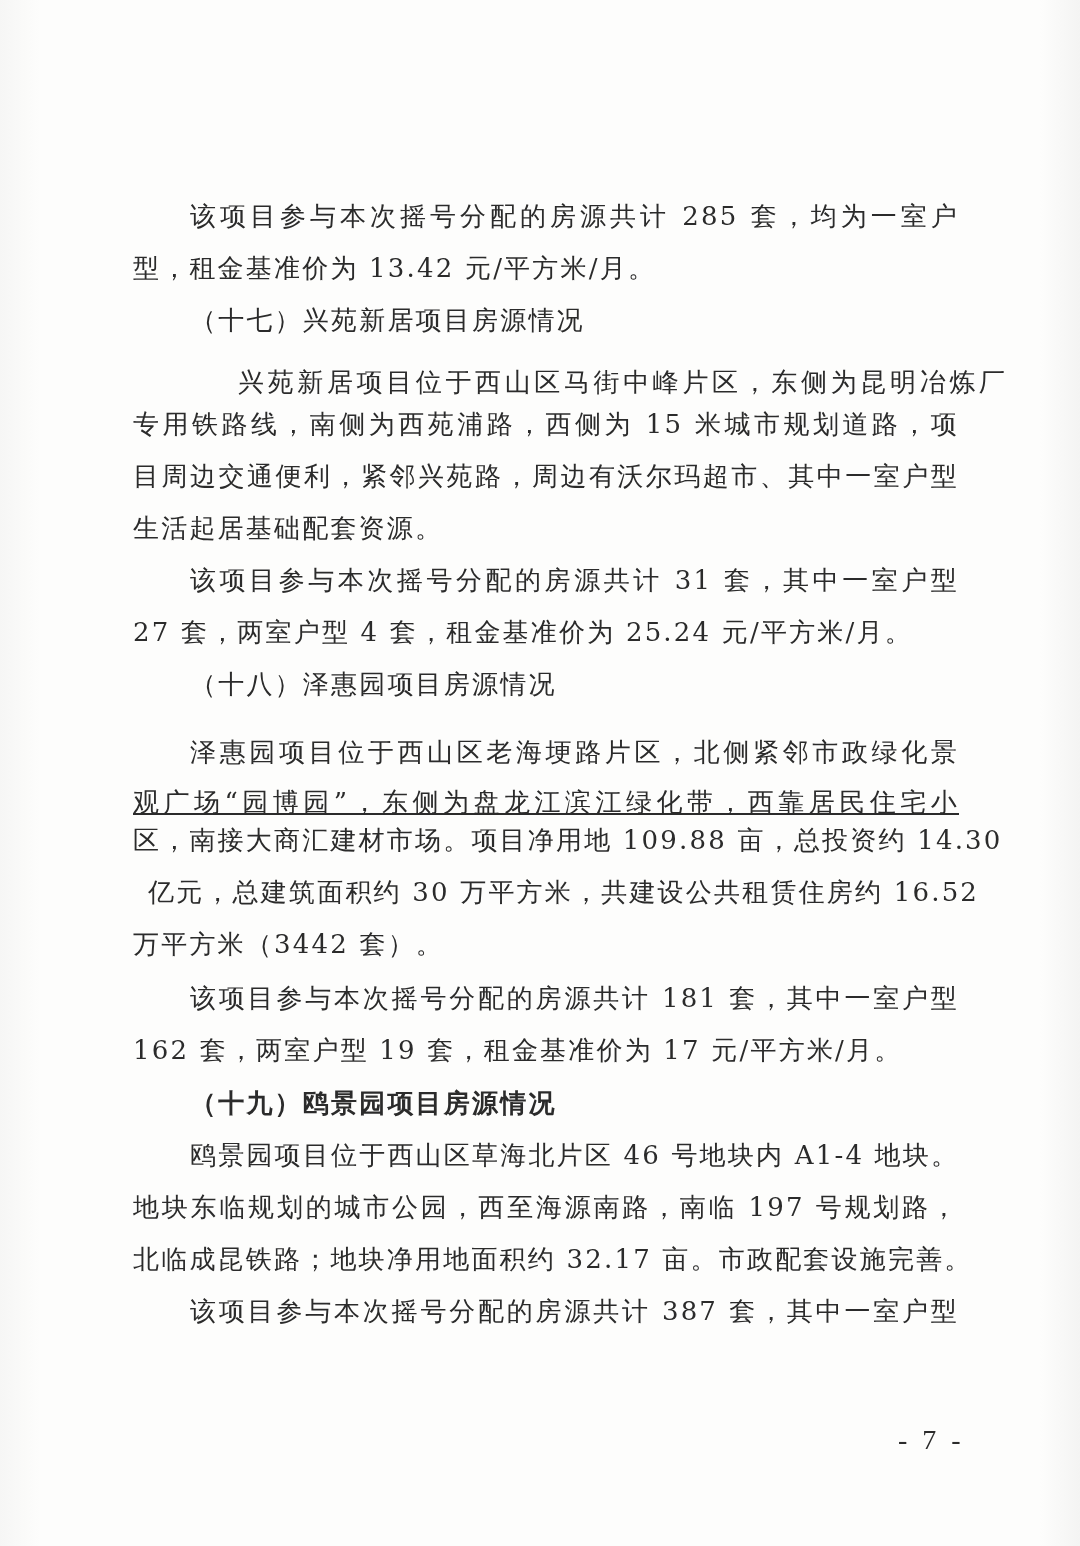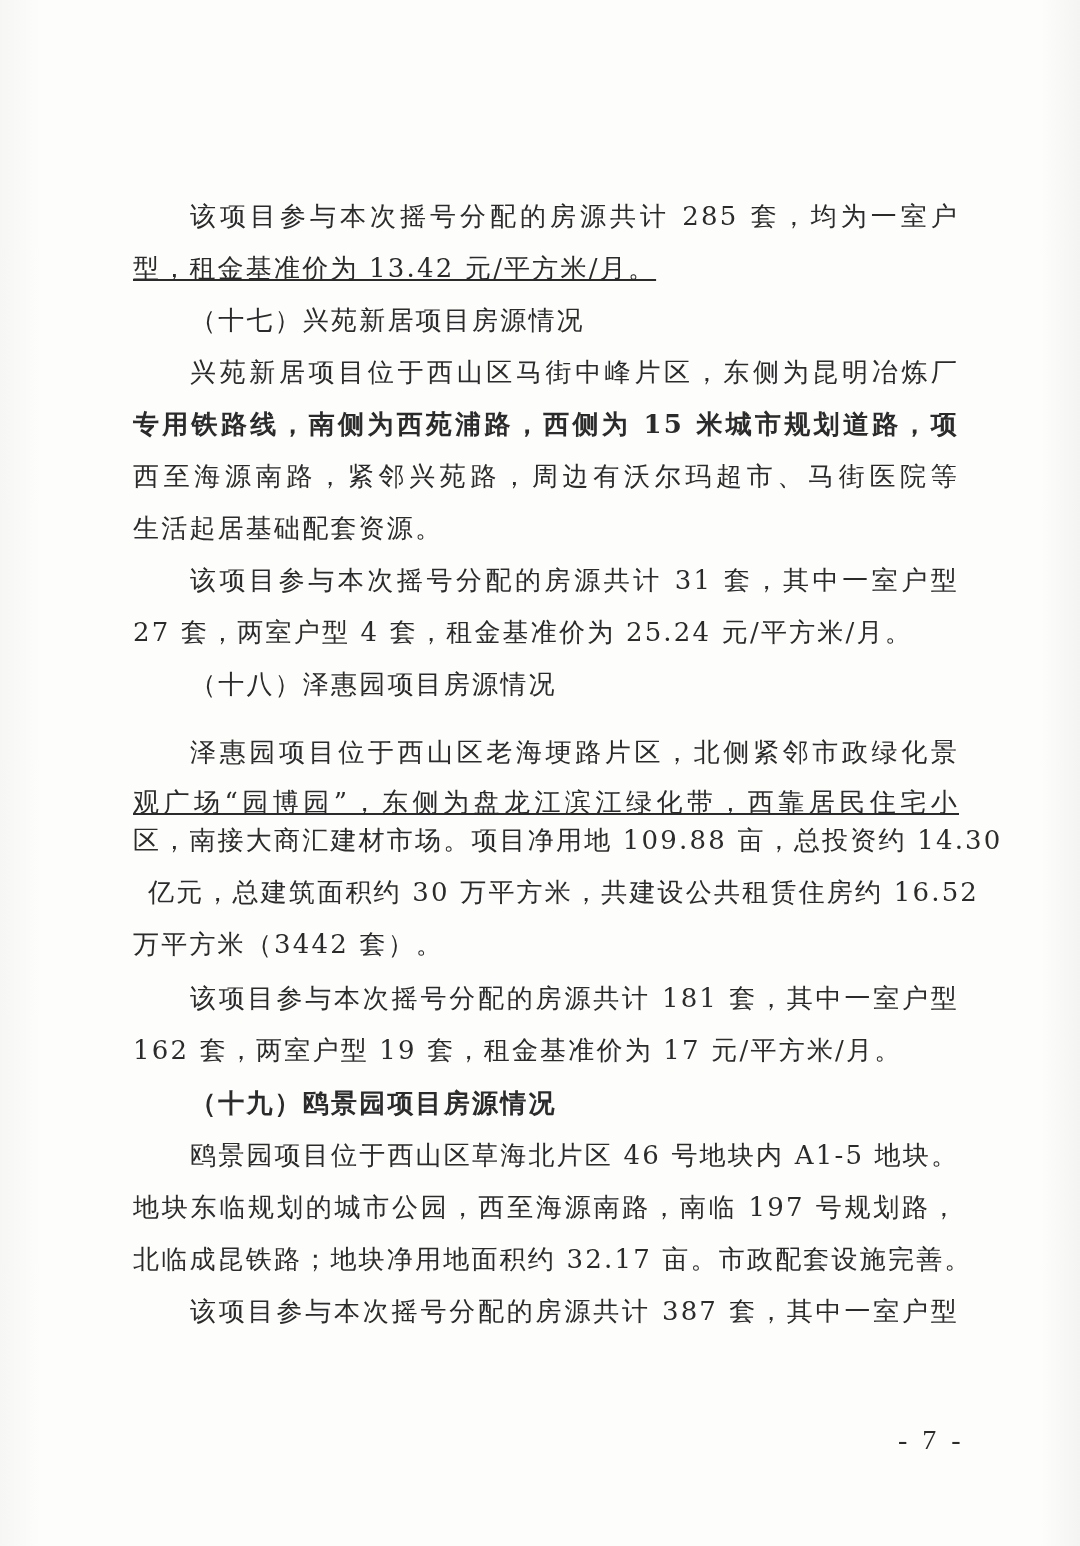--- a/index.html
+++ b/index.html
@@ -36,36 +36,36 @@
       letter-spacing: 4px;
       font-family: "Liberation Serif", serif;
     }
   </style>
 </head>
 <body>
 
 <div class="page">
   <div id="lines">
       <div class="line indent justify" style="top: 190px;">该项目参与本次摇号分配的房源共计 285 套，均为一室户</div>
-      <div class="line" style="top: 242px; text-decoration: underline;">型，租金基准价为 13.42 元/平方米/月。</div>
+      <div class="line" style="top: 242px;">型，租金基准价为 13.42 元/平方米/月。</div>
       <div class="line indent" style="top: 294px;">（十七）兴苑新居项目房源情况</div>
-      <div class="line indent justify" style="top: 346px;">兴苑新居项目位于西山区马街中峰片区，东侧为昆明冶炼厂</div>
-      <div class="line justify" style="top: 398px; font-weight: bold;">专用铁路线，南侧为西苑浦路，西侧为 15 米城市规划道路，项</div>
-      <div class="line justify" style="top: 450px;">西至海源南路，紧邻兴苑路，周边有沃尔玛超市、马街医院等</div>
+      <div class="line indent justify" style="top: 356px; margin-left: 48px;">兴苑新居项目位于西山区马街中峰片区，东侧为昆明冶炼厂</div>
+      <div class="line justify" style="top: 398px;">专用铁路线，南侧为西苑浦路，西侧为 15 米城市规划道路，项</div>
+      <div class="line justify" style="top: 450px;">目周边交通便利，紧邻兴苑路，周边有沃尔玛超市、其中一室户型</div>
       <div class="line" style="top: 502px;">生活起居基础配套资源。</div>
       <div class="line indent justify" style="top: 554px;">该项目参与本次摇号分配的房源共计 31 套，其中一室户型</div>
       <div class="line" style="top: 606px;">27 套，两室户型 4 套，租金基准价为 25.24 元/平方米/月。</div>
       <div class="line indent" style="top: 658px;">（十八）泽惠园项目房源情况</div>
       <div class="line indent justify" style="top: 726px;">泽惠园项目位于西山区老海埂路片区，北侧紧邻市政绿化景</div>
       <div class="line justify" style="top: 776px; text-decoration: underline;">观广场“园博园”，东侧为盘龙江滨江绿化带，西靠居民住宅小</div>
       <div class="line justify" style="top: 814px;">区，南接大商汇建材市场。项目净用地 109.88 亩，总投资约 14.30</div>
       <div class="line justify" style="top: 866px; margin-left: 15px;">亿元，总建筑面积约 30 万平方米，共建设公共租赁住房约 16.52</div>
       <div class="line" style="top: 918px;">万平方米（3442 套）。</div>
       <div class="line indent justify" style="top: 972px;">该项目参与本次摇号分配的房源共计 181 套，其中一室户型</div>
       <div class="line" style="top: 1024px;">162 套，两室户型 19 套，租金基准价为 17 元/平方米/月。</div>
       <div class="line indent" style="top: 1077px; font-weight: bold;">（十九）鸥景园项目房源情况</div>
-      <div class="line indent justify" style="top: 1129px;">鸥景园项目位于西山区草海北片区 46 号地块内 A1-5 地块。</div>
+      <div class="line indent justify" style="top: 1129px;">鸥景园项目位于西山区草海北片区 46 号地块内 A1-4 地块。</div>
       <div class="line justify" style="top: 1181px;">地块东临规划的城市公园，西至海源南路，南临 197 号规划路，</div>
       <div class="line justify" style="top: 1233px;">北临成昆铁路；地块净用地面积约 32.17 亩。市政配套设施完善。</div>
       <div class="line indent justify" style="top: 1285px;">该项目参与本次摇号分配的房源共计 387 套，其中一室户型</div>
     </div>
   <div class="page-number">- 7 -</div>
 </div>
 
 </body></html>

